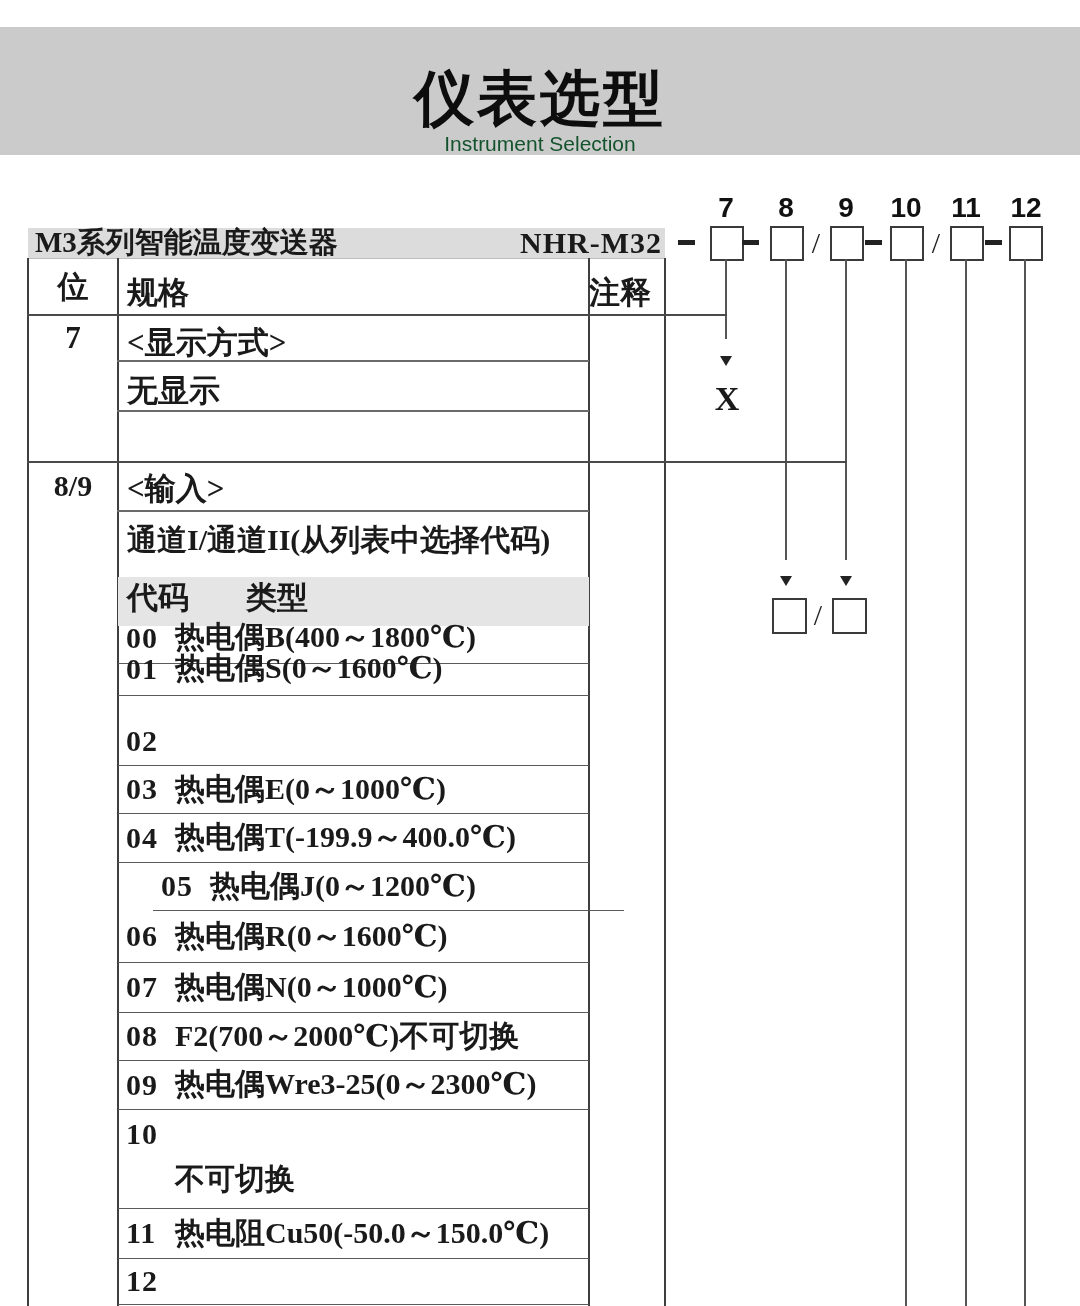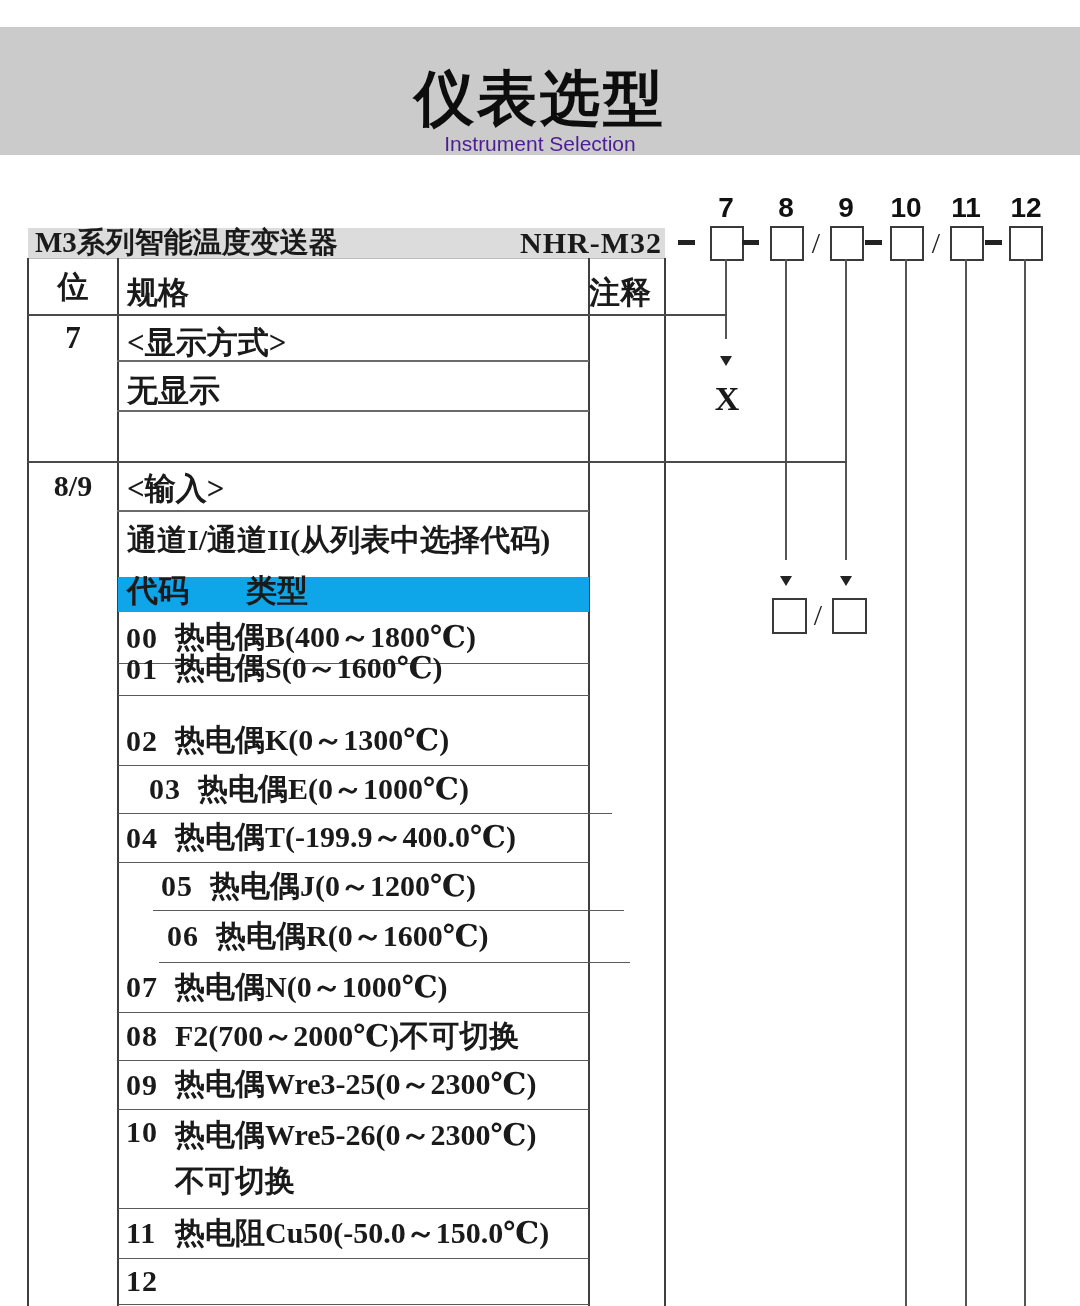--- a/index.html
+++ b/index.html
@@ -6,21 +6,21 @@
   body{width:1080px;height:1306px;position:relative;overflow:hidden;
        font-family:"Liberation Serif","DejaVu Serif",serif;color:#1a1a1a;}
   .abs{position:absolute;}
 
   
   .banner{left:0;top:27px;width:1080px;height:128px;background:#cbcbcb;
           display:flex;flex-direction:column;align-items:center;justify-content:center;}
   .banner .cn{font-family:"Liberation Sans","DejaVu Sans",sans-serif;
               font-weight:bold;font-size:60px;line-height:62px;letter-spacing:3px;color:#0d0d0d;margin-top:40px;}
   .banner .en{font-family:"Liberation Sans","DejaVu Sans",sans-serif;
-              font-size:21px;line-height:23px;color:#4c1d95;margin-top:2px;}
+              font-size:21px;line-height:23px;color:#14532d;margin-top:2px;}
 
   
   .pos-digit{top:192px;transform:translateX(-50%);
              font-family:"Liberation Sans","DejaVu Sans",sans-serif;
              font-weight:bold;font-size:28px;color:#111;}
 
   
   .model-bar{left:28px;top:228px;width:637px;height:30px;background:#dcdcdc;
              border-bottom:1px solid #bdbdbd;
              display:flex;align-items:center;justify-content:space-between;}
@@ -40,22 +40,22 @@
   .sub-box{top:598px;width:31px;height:32px;background:#fff;border:2px solid #3a3a3a;}
 
   
   .vline{width:2px;background:#3f3f3f;top:258px;height:1048px;}
   .hline{height:2px;background:#4a4a4a;}
 
   
   .cell{font-weight:bold;font-size:31px;white-space:nowrap;}
   .center-col{left:28px;width:90px;display:flex;align-items:center;justify-content:center;}
   .spec-text{left:127px;}
-  .code-head{left:118px;top:577px;width:471px;height:35px;background:#0ea5e9;
-             display:flex;align-items:flex-end;font-weight:bold;font-size:31px;}
+  .code-head{left:118px;top:577px;width:471px;height:49px;background:#e5e5e5;
+             display:flex;align-items:flex-start;font-weight:bold;font-size:31px;}
   .code-head .c1{margin-left:9px;}
   .code-head .c2{margin-left:57px;}
   .crow{left:118px;width:471px;border-bottom:1.5px solid #5a5a5a;
         display:flex;align-items:center;font-weight:bold;font-size:30px;white-space:nowrap;}
   .crow .num{margin-left:8px;width:49px;letter-spacing:1px;}
   .crow2{left:118px;width:471px;border-bottom:1.5px solid #5a5a5a;
          display:flex;flex-direction:column;justify-content:space-evenly;align-items:flex-start;
          font-weight:bold;font-size:30px;white-space:nowrap;}
   .crow2 .l1{display:flex;}
   .crow2 .l1 .num{margin-left:8px;width:49px;letter-spacing:1px;}
@@ -140,54 +140,52 @@
 <div class="abs crow" style="top:612px;height:51px;">
   <span class="num">00</span>
   <span>热电偶B(400～1800℃)</span>
 </div>
 <div class="abs crow" style="top:642px;height:53px;">
   <span class="num">01</span>
   <span>热电偶S(0～1600℃)</span>
 </div>
 <div class="abs crow" style="top:716px;height:49px;">
   <span class="num">02</span>
-  <span>热电偶K(0～1300℃)</span>
 </div>
-<div class="abs crow" style="top:765px;height:48px;padding-left:23px;">
+<div class="abs crow" style="top:765px;height:48px;">
   <span class="num">03</span>
   <span>热电偶E(0～1000℃)</span>
 </div>
 <div class="abs crow" style="top:813px;height:49px;">
   <span class="num">04</span>
   <span>热电偶T(-199.9～400.0℃)</span>
 </div>
 <div class="abs crow" style="top:862px;height:48px;margin-left:35px;">
   <span class="num">05</span>
   <span>热电偶J(0～1200℃)</span>
 </div>
-<div class="abs crow" style="top:910px;height:52px;margin-left:41px;">
+<div class="abs crow" style="top:910px;height:52px;">
   <span class="num">06</span>
   <span>热电偶R(0～1600℃)</span>
 </div>
 <div class="abs crow" style="top:962px;height:50px;">
   <span class="num">07</span>
   <span>热电偶N(0～1000℃)</span>
 </div>
 <div class="abs crow" style="top:1012px;height:48px;">
   <span class="num">08</span>
   <span>F2(700～2000℃)不可切换</span>
 </div>
 <div class="abs crow" style="top:1060px;height:49px;">
   <span class="num">09</span>
   <span>热电偶Wre3-25(0～2300℃)</span>
 </div>
 <div class="abs crow2" style="top:1109px;height:99px;">
   <span class="l1">
     <span class="num">10</span>
-    <span>热电偶Wre5-26(0～2300℃)</span>
   </span>
   <span class="l2">不可切换</span>
 </div>
 <div class="abs crow" style="top:1208px;height:50px;">
   <span class="num">11</span>
   <span>热电阻Cu50(-50.0～150.0℃)</span>
 </div>
 <div class="abs crow" style="top:1258px;height:46px;">
   <span class="num">12</span>
 </div>

